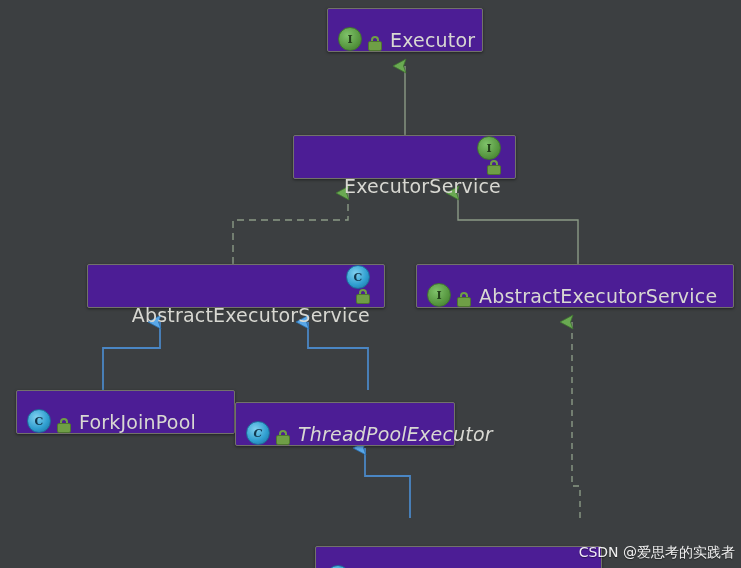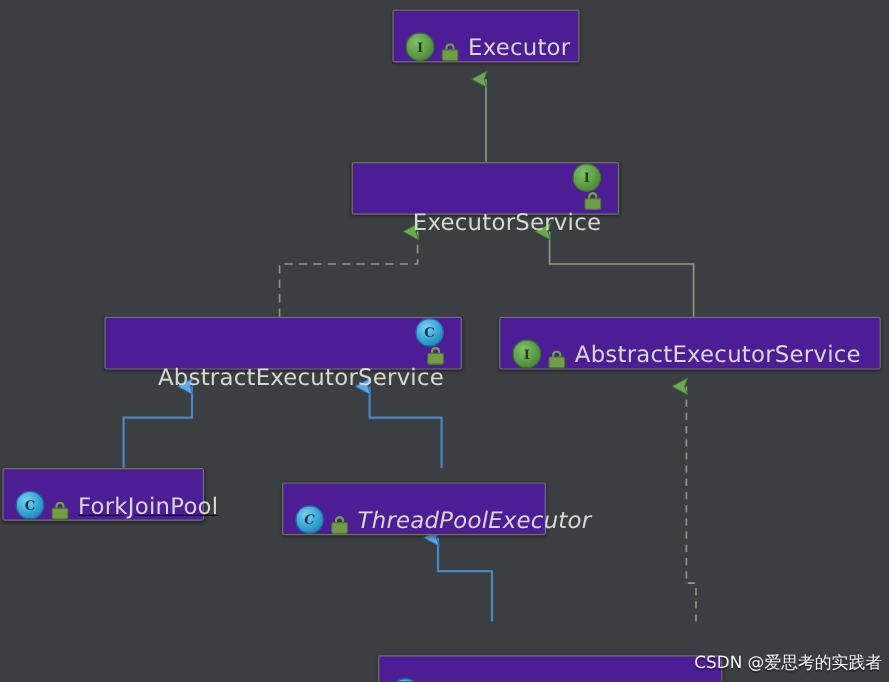--- a/index.html
+++ b/index.html
@@ -196,21 +196,21 @@
 
   <div class="node" style="left:416px; top:264px; width:318px;">
     <span class="ico-iface"></span>
     <span class="ico-lock">
       <span class="shackle"></span>
         <span class="body"></span>
     </span>
     <span class="node-label">AbstractExecutorService</span>
   </div>
 
-  <div class="node" style="left:2px; top:390px; width:168px;text-decoration:underline;">
+  <div class="node" style="left:16px; top:390px; width:219px;">
     <span class="ico-class"></span>
     <span class="ico-lock">
       <span class="shackle"></span>
         <span class="body"></span>
     </span>
     <span class="node-label">ForkJoinPool</span>
   </div>
 
   <div class="node" style="left:235px; top:402px; width:220px;font-style:italic;">
     <span class="ico-class"></span>

